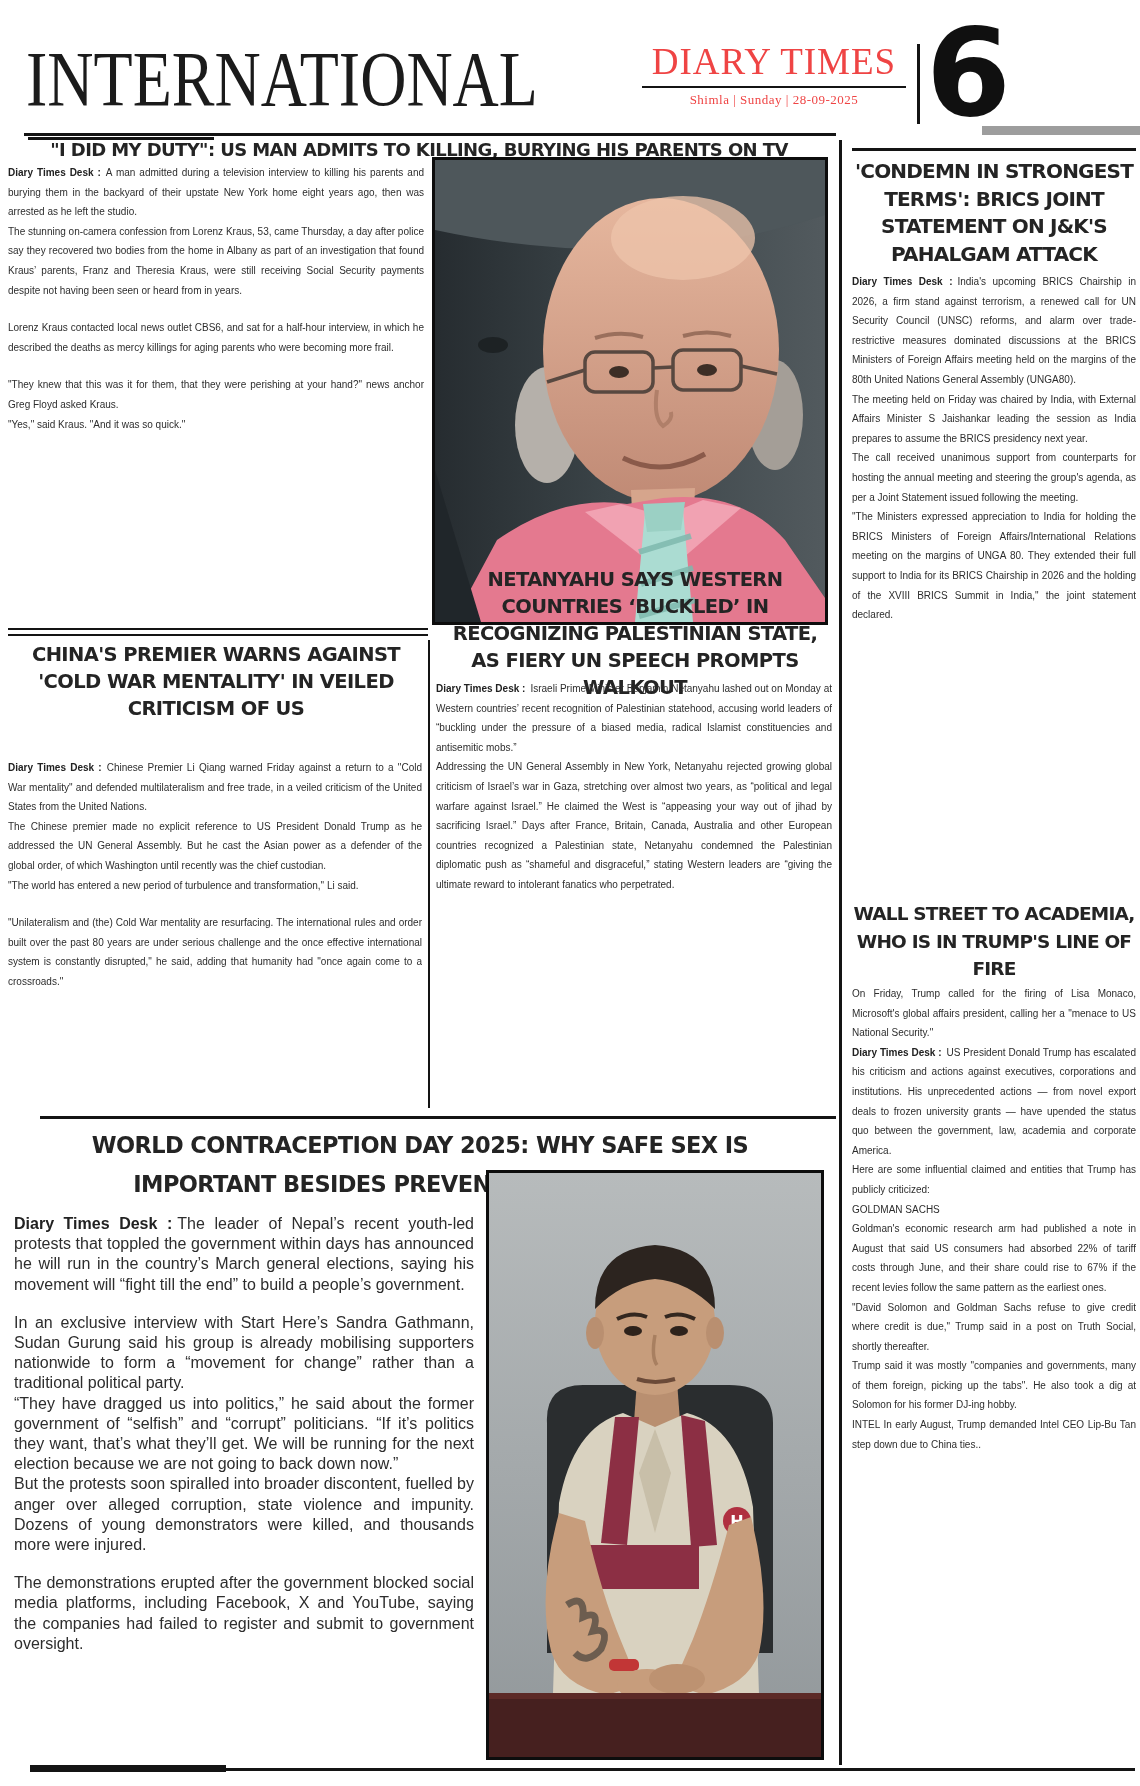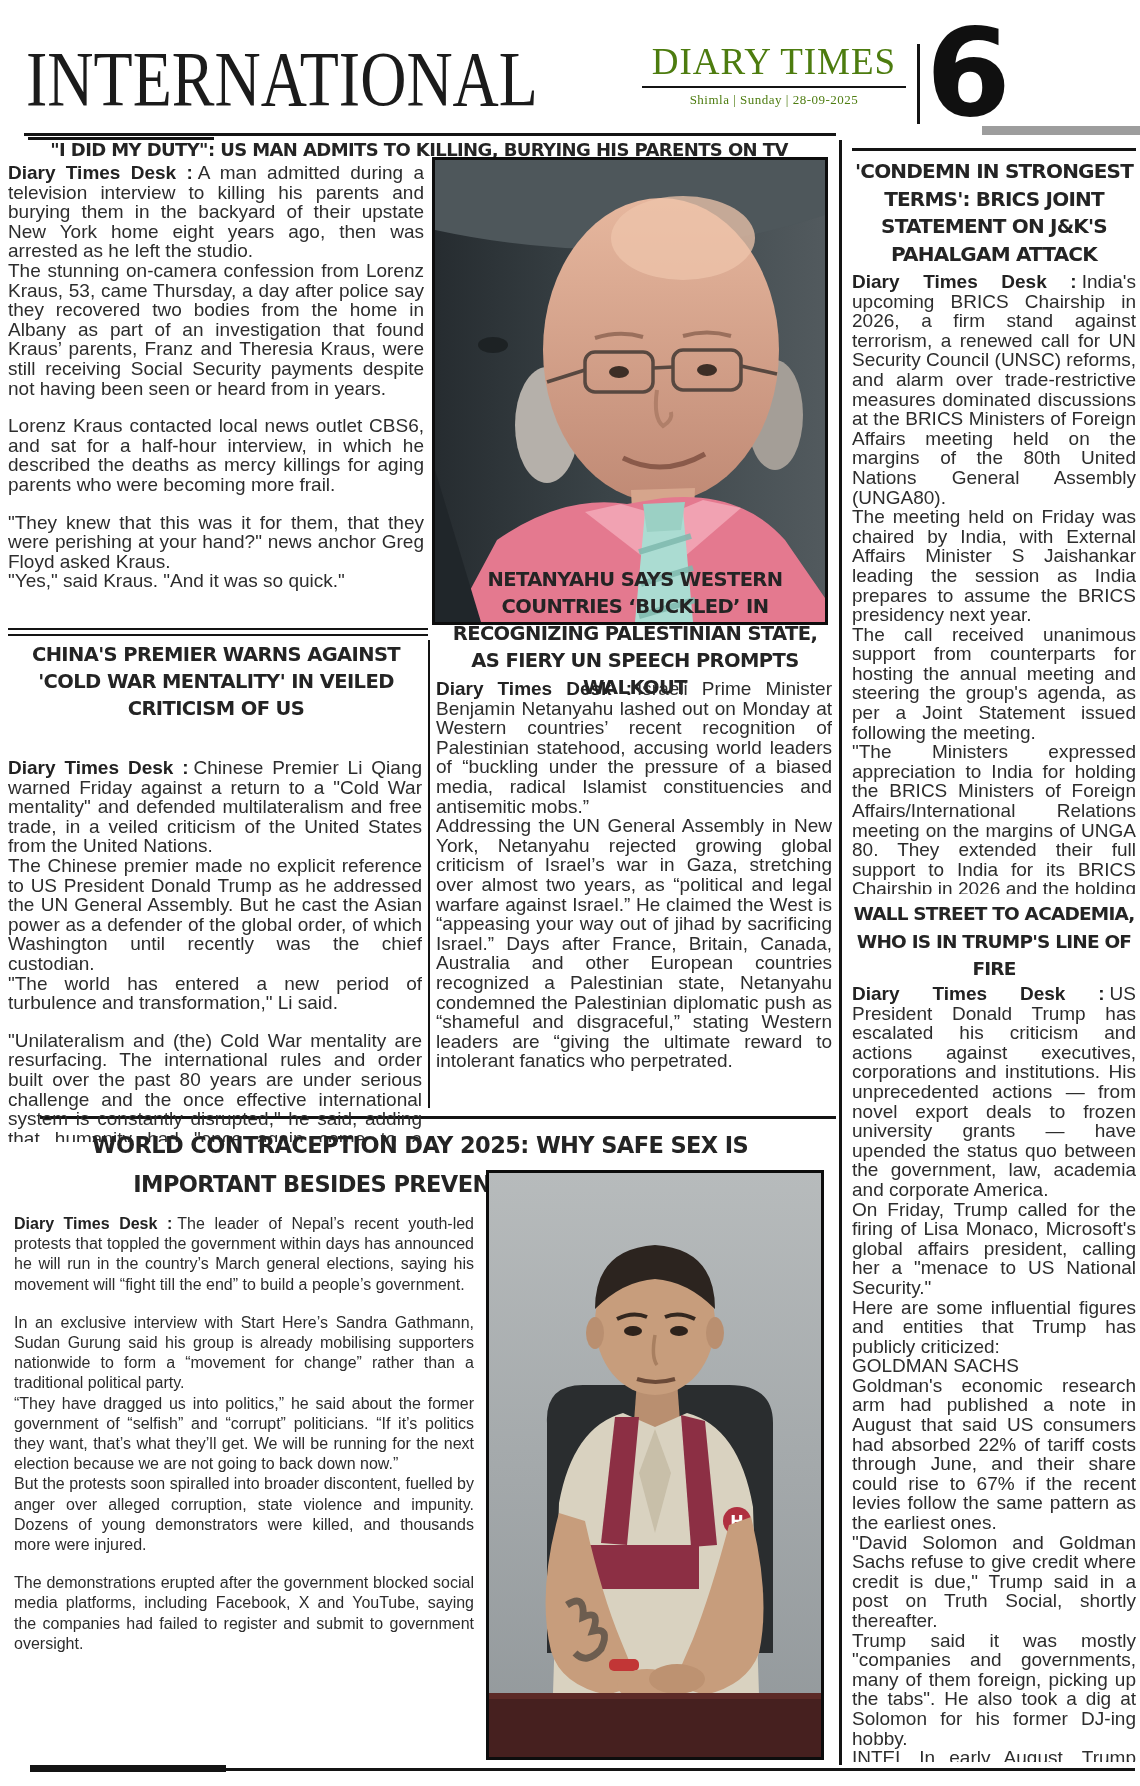--- a/index.html
+++ b/index.html
@@ -3,21 +3,21 @@
 <meta charset="utf-8">
 <style>
   html,body{margin:0;padding:0;background:#ffffff;}
   .page{position:relative;width:1140px;height:1786px;background:#fff;overflow:hidden;
         font-family:"Liberation Sans",sans-serif;color:#2b2b2b;}
   
   .section-title{position:absolute;left:26px;top:34px;margin:0;
     font-family:"Liberation Serif",serif;font-weight:400;font-size:64px;color:#1b1b1b;
     letter-spacing:0;transform:scaleY(1.22);transform-origin:top left;white-space:nowrap;}
   .mast-right{position:absolute;left:638px;top:42px;width:272px;text-align:center;
-    font-family:"Liberation Serif",serif;color:#4d7c0f;}
+    font-family:"Liberation Serif",serif;color:#ef4444;}
   .paper-name{font-size:37px;letter-spacing:1px;line-height:1.1;}
   .mast-rule{border-top:2.5px solid #141414;margin:3px 4px 4px;}
   .dateline{font-size:13px;letter-spacing:0.5px;}
   .mast-vrule{position:absolute;left:917px;top:44px;width:2.5px;height:80px;background:#141414;}
   .page-number{position:absolute;left:926px;top:12px;width:200px;
     font-family:"DejaVu Sans",sans-serif;font-weight:700;font-size:122px;line-height:1;color:#101010;}
   .grey-strip{position:absolute;left:982px;top:126px;width:158px;height:9px;background:#9d9d9d;}
   
   .rule{position:absolute;background:#141414;}
   .rule-top{left:24px;top:133px;width:812px;height:2.5px;}
@@ -34,21 +34,21 @@
   .hl{position:absolute;margin:0;font-family:"DejaVu Sans",sans-serif;font-weight:700;
       color:#242424;text-align:center;letter-spacing:-0.6px;}
   .a1-headline{left:10px;top:139px;width:818px;font-size:18px;white-space:nowrap;}
   .a2-headline{left:8px;top:641px;width:416px;font-size:19.5px;line-height:27px;}
   .a3-headline{left:436px;top:566px;width:398px;font-size:19.5px;line-height:27px;}
   .a4-headline{left:79px;top:1126px;width:682px;font-size:22.5px;line-height:39px;}
   .a5-headline{left:852px;top:158px;width:284px;font-size:20px;line-height:27.5px;letter-spacing:-0.8px;}
   .a6-headline{left:852px;top:900px;width:284px;font-size:18.5px;line-height:27.5px;letter-spacing:-0.8px;}
   
   .body{position:absolute;overflow:hidden;}
-  .bp{margin:0;font-size:19px;line-height:19.6px;text-align:justify;color:#2d2d2d;}
+  .bp{margin:0;font-size:10px;line-height:19.6px;text-align:justify;color:#2d2d2d;}
   .gap{margin-top:18px;}
   .byline{font-weight:700;color:#222;margin-right:5px;}
   .a1-body{left:8px;top:163px;width:416px;height:462px;}
   .a2-body{left:8px;top:758px;width:414px;height:384px;}
   .a3-body{left:436px;top:679px;width:396px;height:430px;}
   .a4-body{left:14px;top:1206px;width:460px;height:556px;margin-top:8px;}
   .a4-body .bp{font-size:16px;line-height:20.2px;}
   .a5-body{left:852px;top:272px;width:284px;height:622px;}
   .a6-body{left:852px;top:984px;width:284px;height:778px;}
   
@@ -202,23 +202,23 @@
   <h2 class="hl a5-headline">'CONDEMN IN STRONGEST TERMS': BRICS JOINT STATEMENT ON J&amp;K'S PAHALGAM ATTACK</h2>
   <div class="body a5-body">
     <p class="bp"><span class="byline">Diary Times Desk :</span><span>India's upcoming BRICS Chairship in 2026, a firm stand against terrorism, a renewed call for UN Security Council (UNSC) reforms, and alarm over trade-restrictive measures dominated discussions at the BRICS Ministers of Foreign Affairs meeting held on the margins of the 80th United Nations General Assembly (UNGA80).</span></p>
     <p class="bp">The meeting held on Friday was chaired by India, with External Affairs Minister S Jaishankar leading the session as India prepares to assume the BRICS presidency next year.</p>
     <p class="bp">The call received unanimous support from counterparts for hosting the annual meeting and steering the group's agenda, as per a Joint Statement issued following the meeting.</p>
     <p class="bp">"The Ministers expressed appreciation to India for holding the BRICS Ministers of Foreign Affairs/International Relations meeting on the margins of UNGA 80. They extended their full support to India for its BRICS Chairship in 2026 and the holding of the XVIII BRICS Summit in India," the joint statement declared.</p>
   </div>
 
   <h2 class="hl a6-headline">WALL STREET TO ACADEMIA, WHO IS IN TRUMP'S LINE OF FIRE</h2>
   <div class="body a6-body">
+    <p class="bp">On Friday, Trump called for the firing of Lisa Monaco, Microsoft's global affairs president, calling her a "menace to US National Security."</p>
     <p class="bp"><span class="byline">Diary Times Desk :</span><span>US President Donald Trump has escalated his criticism and actions against executives, corporations and institutions. His unprecedented actions — from novel export deals to frozen university grants — have upended the status quo between the government, law, academia and corporate America.</span></p>
-    <p class="bp">On Friday, Trump called for the firing of Lisa Monaco, Microsoft's global affairs president, calling her a "menace to US National Security."</p>
-    <p class="bp">Here are some influential figures and entities that Trump has publicly criticized:</p>
+    <p class="bp">Here are some influential claimed and entities that Trump has publicly criticized:</p>
     <p class="bp">GOLDMAN SACHS</p>
     <p class="bp">Goldman's economic research arm had published a note in August that said US consumers had absorbed 22% of tariff costs through June, and their share could rise to 67% if the recent levies follow the same pattern as the earliest ones.</p>
     <p class="bp">"David Solomon and Goldman Sachs refuse to give credit where credit is due," Trump said in a post on Truth Social, shortly thereafter.</p>
     <p class="bp">Trump said it was mostly "companies and governments, many of them foreign, picking up the tabs". He also took a dig at Solomon for his former DJ-ing hobby.</p>
     <p class="bp">INTEL In early August, Trump demanded Intel CEO Lip-Bu Tan step down due to China ties..</p>
   </div>
 
 </div>
 
 </body></html>

